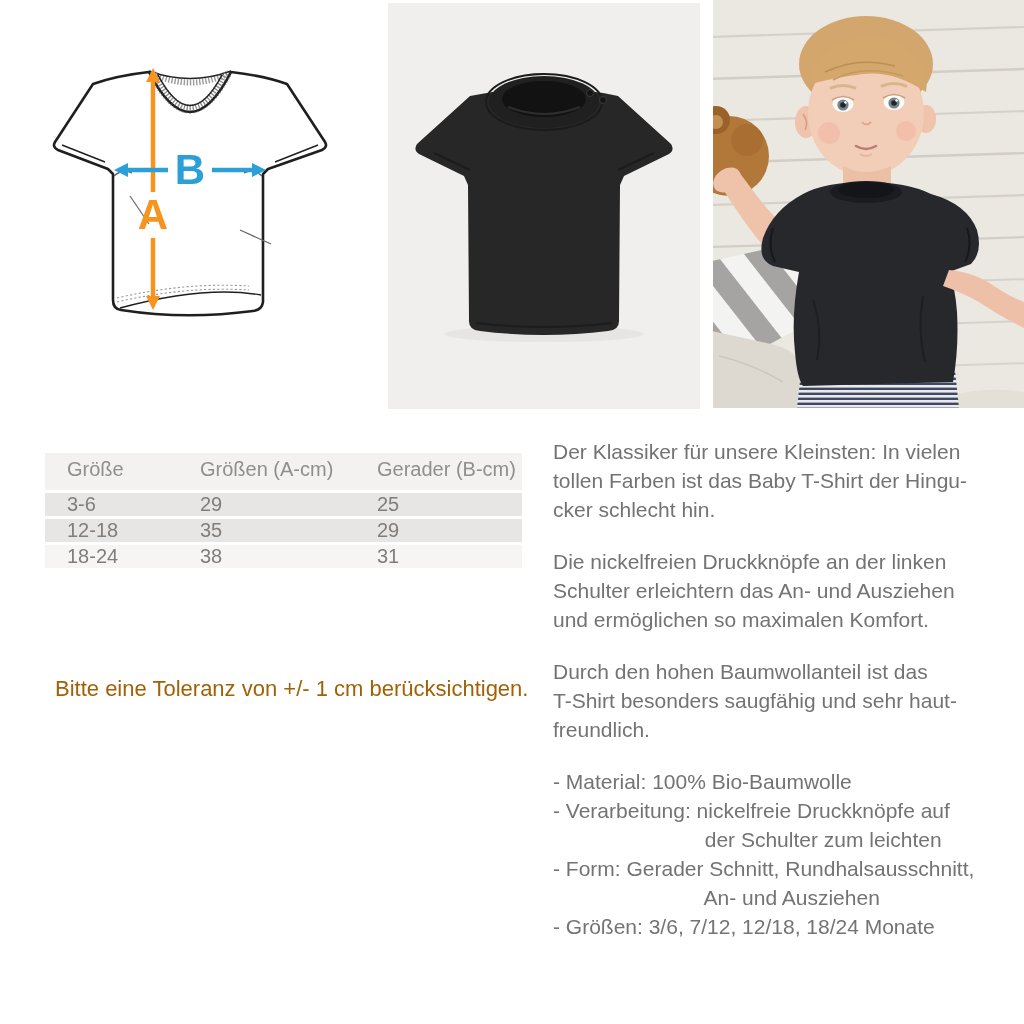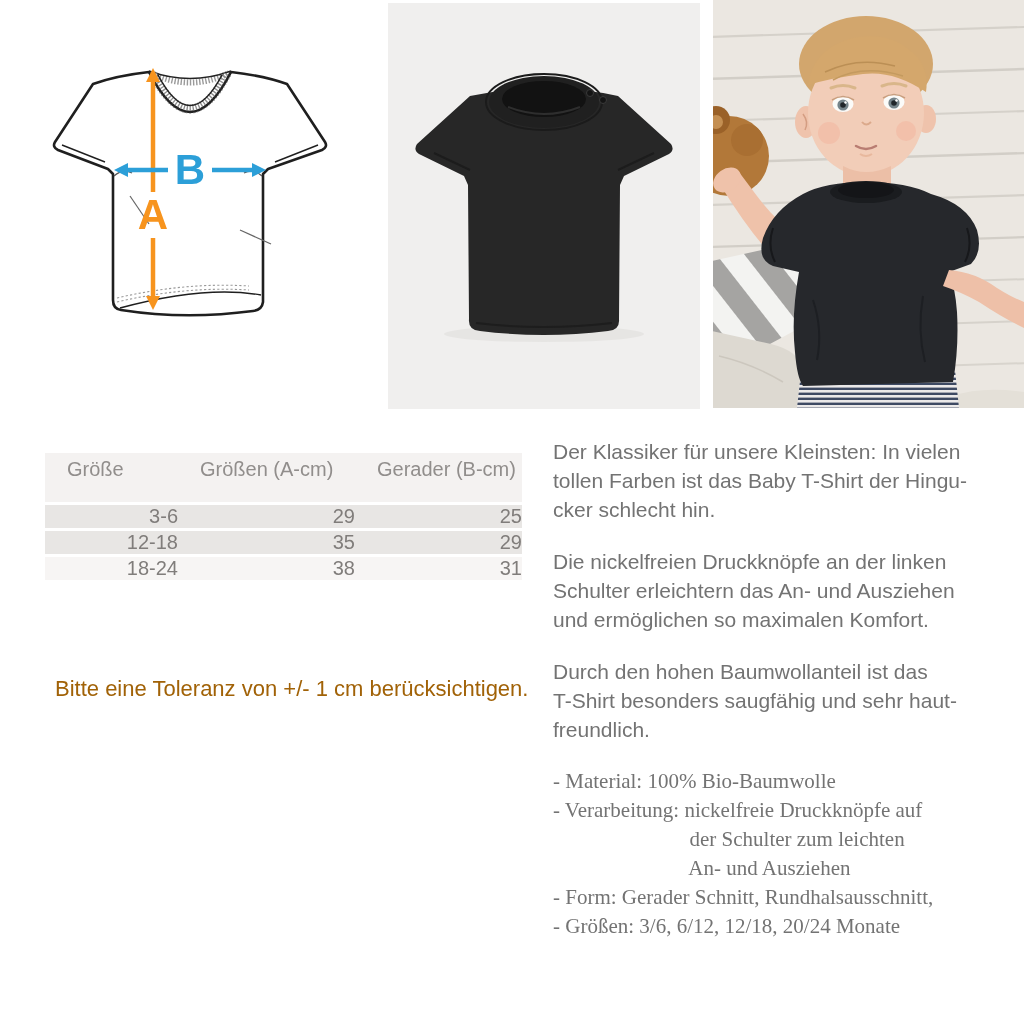--- a/index.html
+++ b/index.html
@@ -10,31 +10,31 @@
 
   
   .measure-diagram{left:35px;top:48px;width:310px;height:280px;}
   .product-photo{left:388px;top:3px;width:312px;height:406px;background:#f0efee;}
   .model-photo{left:713px;top:0;width:311px;height:408px;}
 
   
   .size-table{left:45px;top:450px;width:477px;border-collapse:separate;border-spacing:0 3px;
               font-size:20px;table-layout:fixed;}
   .size-table th{font-weight:normal;color:#918e8c;background:#f4f2f1;text-align:left;
-                 height:33px;padding:0 0 16px 22px;}
-  .size-table td{color:#807d7b;text-align:right;height:18px;padding:0 0 0 22px;}
+                 height:33px;padding:0 0 4px 22px;}
+  .size-table td{color:#807d7b;text-align:left;height:18px;padding:0 0 0 22px;}
   .size-table tr.dark td{background:#e8e6e4;}
   .size-table tr.light td{background:#f7f5f4;}
 
   .tolerance{left:55px;top:674px;font-size:22px;line-height:30px;color:#a16207;}
 
   
   .right-col{left:553px;top:437px;width:466px;color:#737373;font-size:21px;line-height:29px;}
   .right-col p{margin:0 0 23px 0;white-space:pre-line;}
-  .spec-line{white-space:pre;font-family:Liberation Serif, serif;}
+  .spec-line{white-space:pre;}
 </style>
 </head>
 <body>
 
 <div class="abs measure-diagram">
   <svg width="310" height="280" viewBox="0 0 310 280">
 
     <path d="M116,25 Q155,44 194,25" fill="none" stroke="#9a9a9a" stroke-width="6" stroke-dasharray="1.4,1.7"></path>
     <path d="M114,23 Q155,38 196,23" fill="none" stroke="#222" stroke-width="1.6"></path>
 
@@ -222,17 +222,17 @@
   <p>Die nickelfreien Druckknöpfe an der linken
 Schulter erleichtern das An- und Ausziehen
 und ermöglichen so maximalen Komfort.</p>
   <p>Durch den hohen Baumwollanteil ist das
 T-Shirt besonders saugfähig und sehr haut-
 freundlich.</p>
   <div>
       <div class="spec-line">- Material: 100% Bio-Baumwolle</div>
       <div class="spec-line">- Verarbeitung: nickelfreie Druckknöpfe auf</div>
       <div class="spec-line">                          der Schulter zum leichten</div>
+      <div class="spec-line">- Form: Gerader Schnitt, Rundhalsausschnitt,</div>
       <div class="spec-line">                          An- und Ausziehen</div>
-      <div class="spec-line">- Form: Gerader Schnitt, Rundhalsausschnitt,</div>
-      <div class="spec-line">- Größen: 3/6, 6/12, 12/18, 20/24 Monate</div>
+      <div class="spec-line">- Größen: 3/6, 7/12, 12/18, 18/24 Monate</div>
     </div>
 </div>
 
 </body></html>

